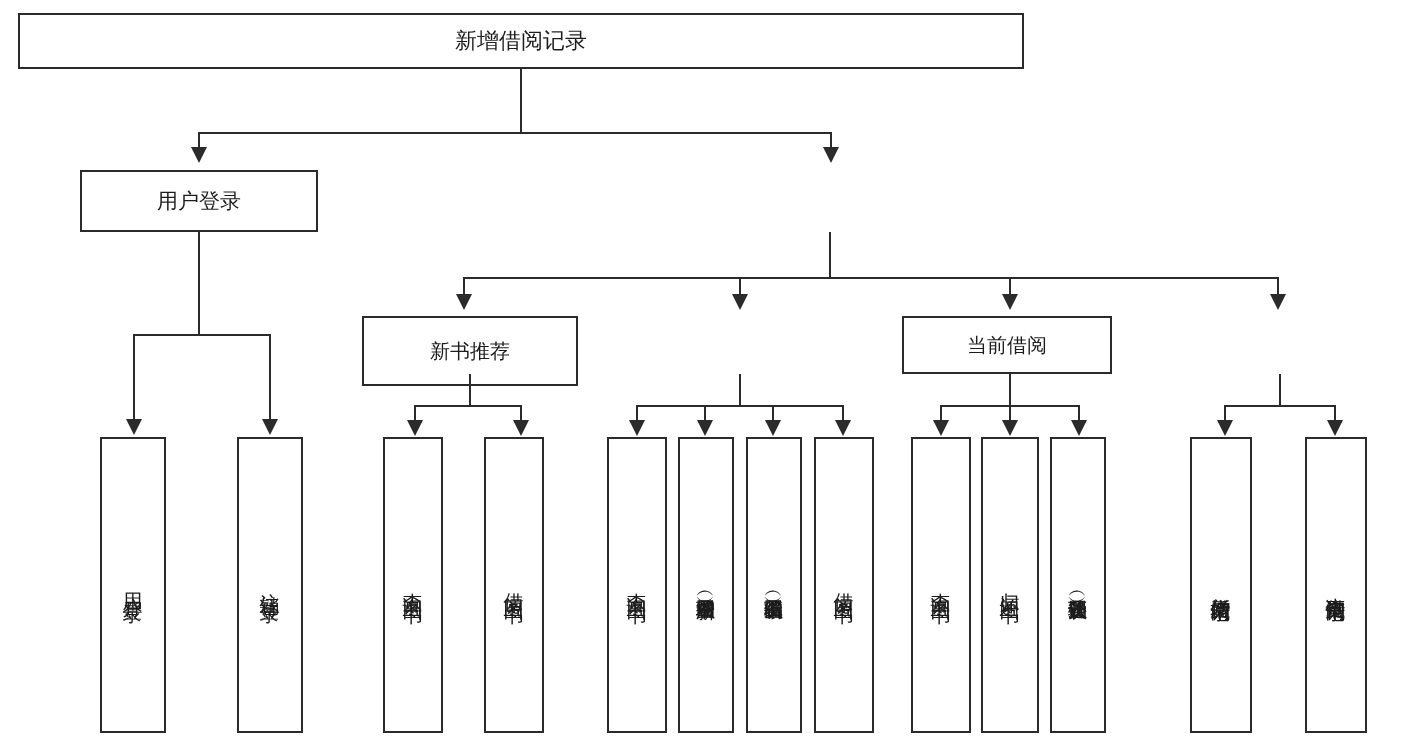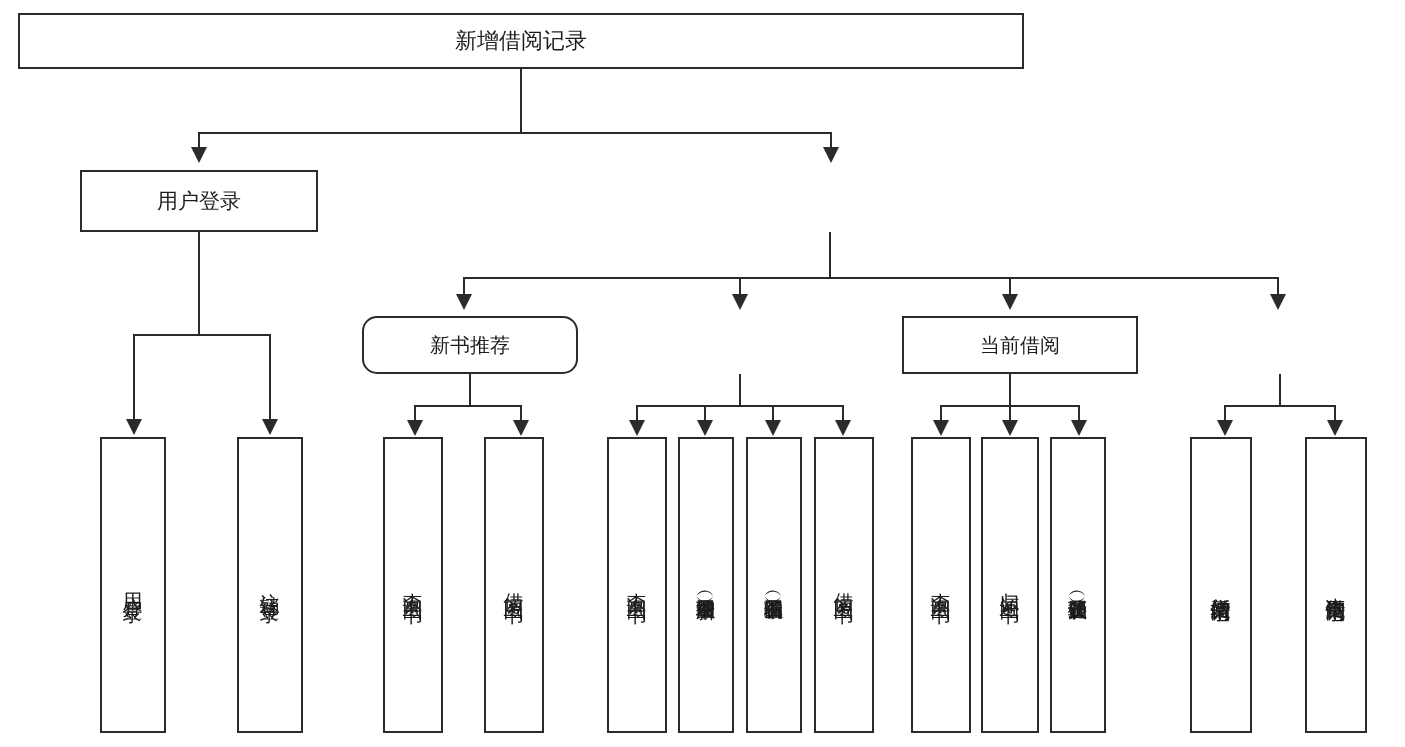--- a/index.html
+++ b/index.html
@@ -116,24 +116,24 @@
   <div class="ln h" style="left:463px; top:277px; width:816px; height:2px;"></div>
   <div class="ln v" style="left:463px; top:277px; width:2px; height:20px;"></div>
   <div class="arrow" style="left:456px; top:294px;"></div>
   <div class="ln v" style="left:739px; top:277px; width:2px; height:20px;"></div>
   <div class="arrow" style="left:732px; top:294px;"></div>
   <div class="ln v" style="left:1009px; top:277px; width:2px; height:20px;"></div>
   <div class="arrow" style="left:1002px; top:294px;"></div>
   <div class="ln v" style="left:1277px; top:277px; width:2px; height:20px;"></div>
   <div class="arrow" style="left:1270px; top:294px;"></div>
 
-  <div class="node lvl3" style="left:362px; top:316px; width:216px; height:58px;border-radius:15px;">
+  <div class="node lvl3" style="left:362px; top:316px; width:216px; height:70px;">
     <span class="htext">新书推荐</span>
   </div>
-  <div class="node lvl3" style="left:902px; top:316px; width:236px; height:58px;justify-content:center;">
+  <div class="node lvl3" style="left:902px; top:316px; width:210px; height:58px;justify-content:center;">
     <span class="htext">当前借阅</span>
   </div>
 
   <div class="ln v" style="left:469px; top:374px; width:2px; height:32px;"></div>
   <div class="ln h" style="left:414px; top:405px; width:108px; height:2px;"></div>
   <div class="ln v" style="left:414px; top:405px; width:2px; height:18px;"></div>
   <div class="arrow" style="left:407px; top:420px;"></div>
   <div class="ln v" style="left:520px; top:405px; width:2px; height:18px;"></div>
   <div class="arrow" style="left:513px; top:420px;"></div>
 

